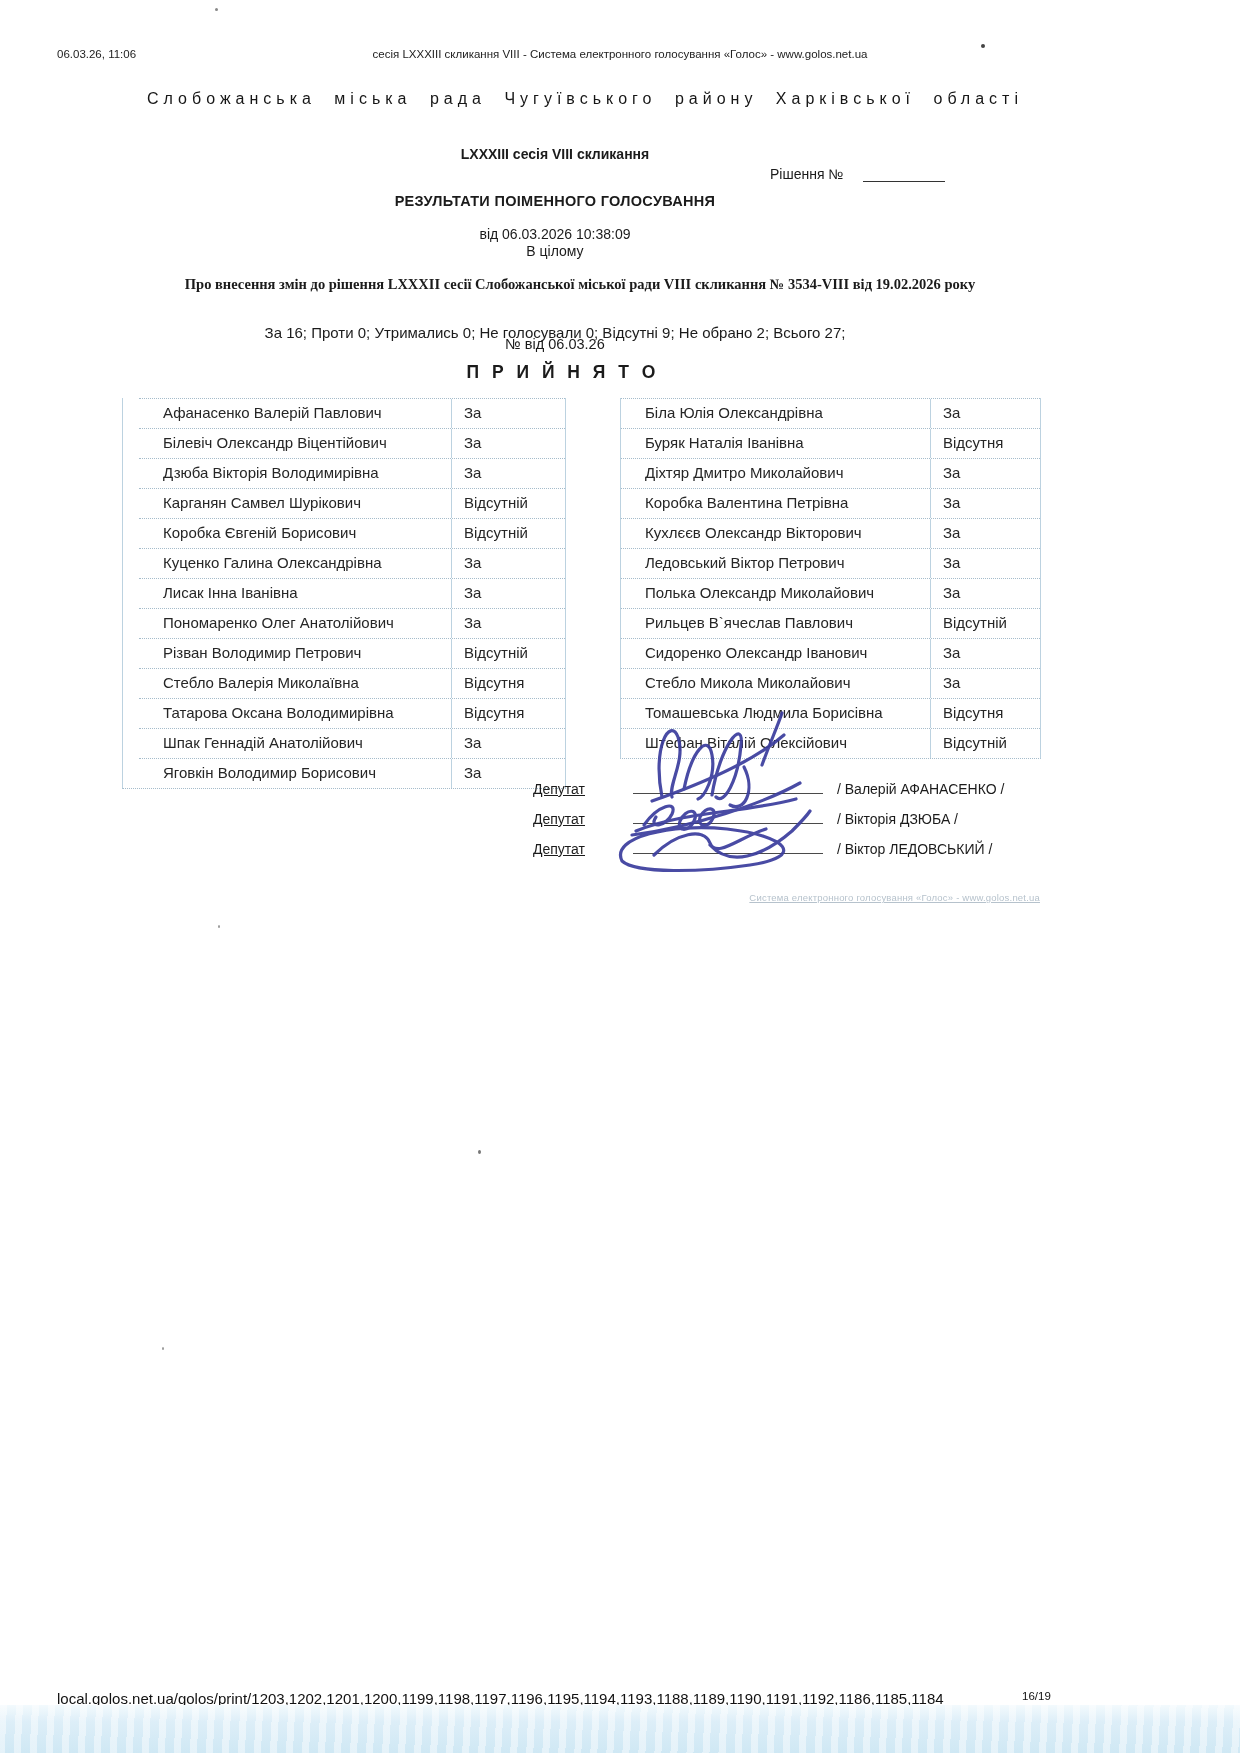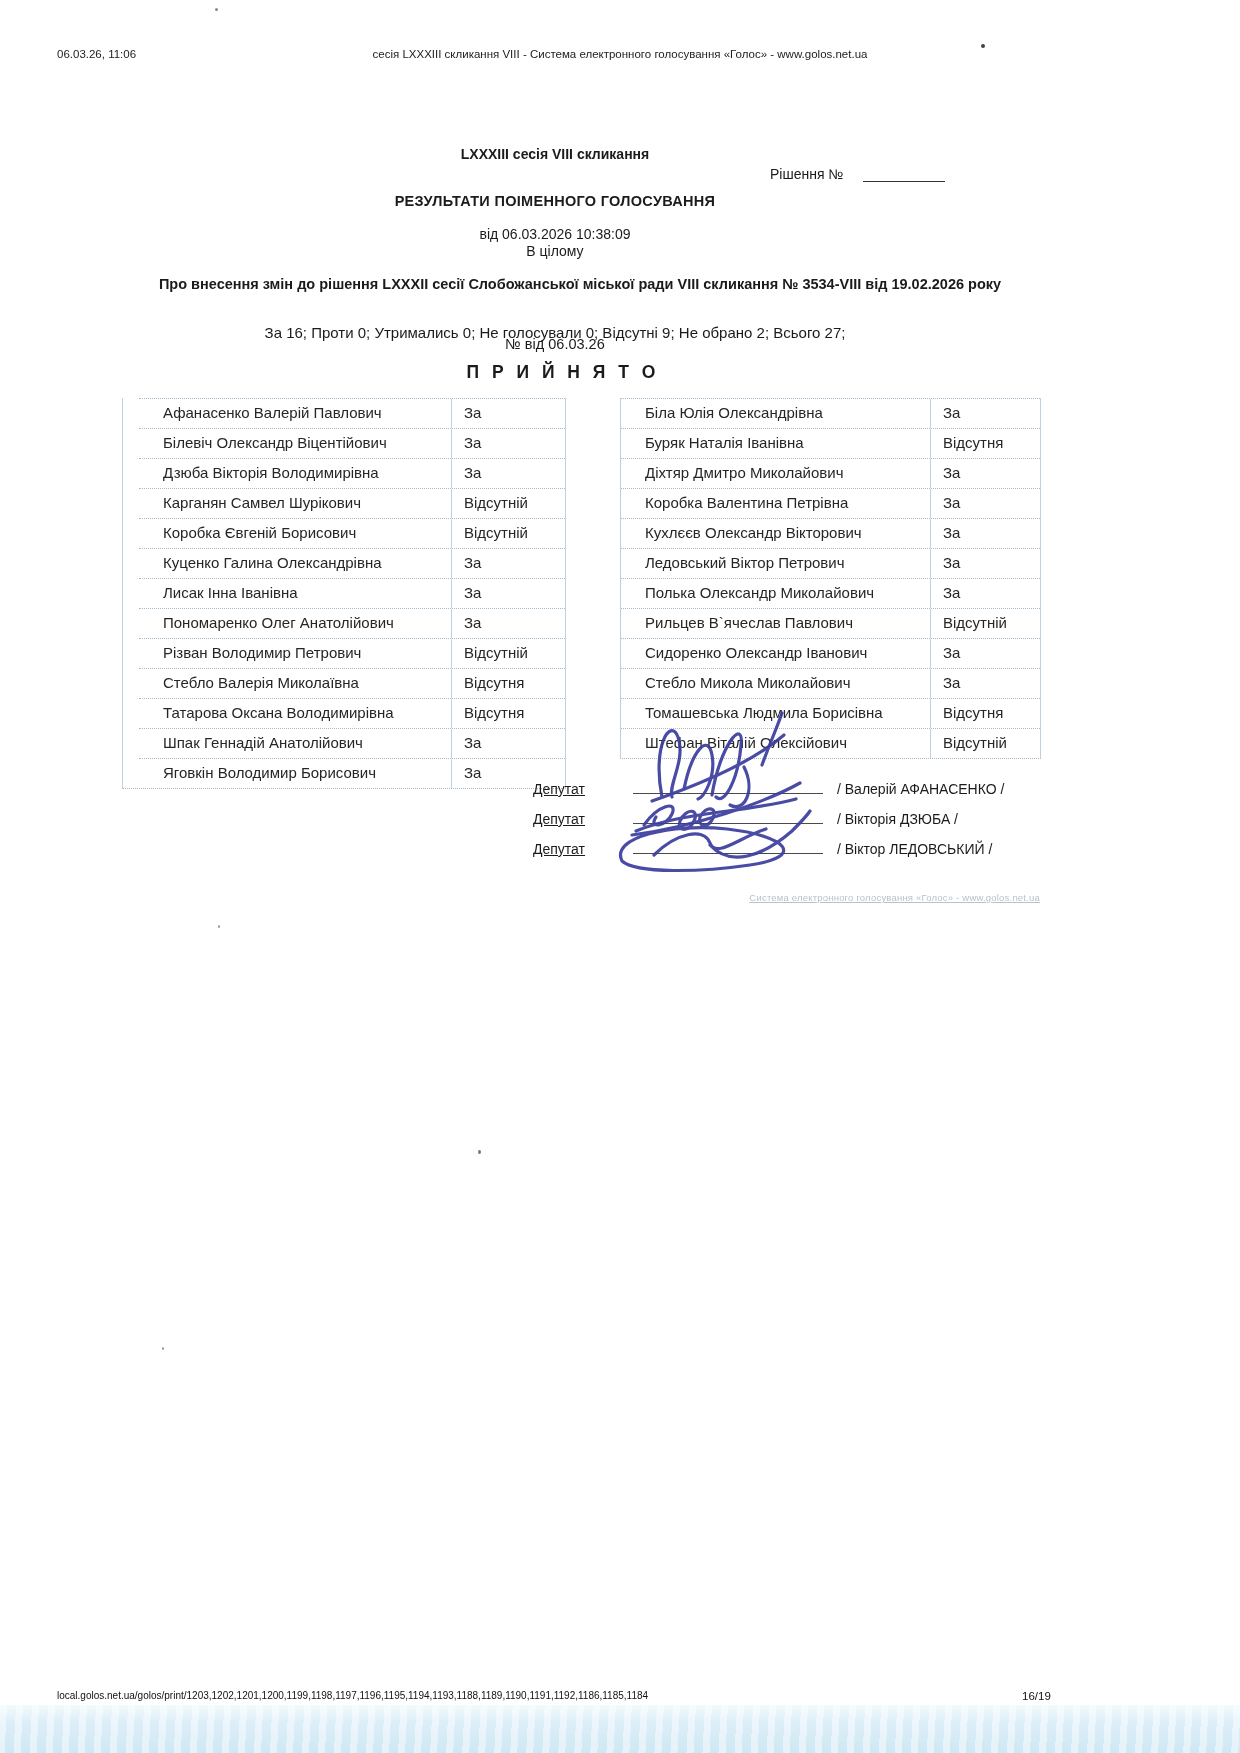--- a/index.html
+++ b/index.html
@@ -21,21 +21,21 @@
   .session-line{position:absolute;top:146px;left:55px;width:1000px;text-align:center;
     font-size:14px;font-weight:bold;}
   .decision-no{position:absolute;top:166px;left:770px;font-size:14px;display:flex;align-items:flex-end;}
   .decision-no .lbl{margin-right:20px;}
   .decision-no .blank{display:inline-block;width:82px;border-bottom:1.5px solid #333;height:14px;}
   .results-heading{position:absolute;top:193px;left:55px;width:1000px;text-align:center;
     font-size:14.5px;font-weight:bold;letter-spacing:.3px;}
   .vote-datetime{position:absolute;top:226px;left:55px;width:1000px;text-align:center;font-size:14px;}
   .vote-scope{position:absolute;top:243px;left:55px;width:1000px;text-align:center;font-size:14px;}
   .subject1{position:absolute;top:276px;left:100px;width:960px;text-align:center;
-    font-size:14.5px;font-weight:bold;}
+    font-size:14.5px;font-weight:bold;font-family:Liberation Serif, serif;}
   .subject2{position:absolute;top:293px;left:55px;width:1000px;text-align:center;
     font-size:14.5px;font-weight:normal;margin-top:43px;}
   .tally{position:absolute;top:324px;left:55px;width:1000px;text-align:center;font-size:15px;}
   .status{position:absolute;top:362px;left:63px;width:1000px;text-align:center;
     font-size:17.5px;font-weight:bold;letter-spacing:4px;}
   
   .vtable{position:absolute;top:398px;
     border-left:1px solid #bcd2e0;border-right:1px solid #bcd2e0;border-bottom:1px dotted #a5bccb;}
   #table-left{left:122px;width:426px;padding-left:16px;}
   #table-right{left:620px;width:419px;}
@@ -49,21 +49,21 @@
   .sig-row{display:flex;height:30px;align-items:flex-end;}
   .sig-role{font-size:14px;width:88px;margin-bottom:3px;text-decoration:underline;}
   .sig-line{display:inline-block;width:190px;height:10px;border-bottom:1.6px solid #4a4a4a;
     margin:0 14px 6px 12px;}
   .sig-name{font-size:14px;margin-bottom:3px;white-space:nowrap;}
   .sig-ink{position:absolute;top:705px;left:592px;width:290px;height:190px;pointer-events:none;}
   
   .watermark{position:absolute;top:892px;left:55px;width:985px;text-align:right;
     font-size:9.5px;color:#b6c2cc;letter-spacing:.2px;text-decoration:underline;}
   
-  .footer-url{position:absolute;top:1690px;left:57px;font-size:10px;color:#111;}
+  .footer-url{position:absolute;top:1690px;left:57px;font-size:15px;color:#111;}
   .footer-page{position:absolute;top:1690px;left:1022px;font-size:11.5px;color:#111;}
   .scan-band{position:absolute;left:0;bottom:0;width:1240px;height:48px;
     background:
       repeating-linear-gradient(93deg, rgba(255,255,255,.45) 0 7px, rgba(255,255,255,0) 7px 16px),
       linear-gradient(180deg,#f3fafd 0%,#ddeef8 35%,#cfe8f4 100%);}
   
   .speck{position:absolute;border-radius:50%;background:#444;}
   .speck.s1{top:44px;left:981px;width:4px;height:4px;}
   .speck.s2{top:1150px;left:478px;width:3px;height:4px;background:#777;}
   .speck.s3{top:1347px;left:162px;width:2px;height:3px;background:#999;}
@@ -71,20 +71,21 @@
   .speck.s5{top:925px;left:218px;width:2px;height:3px;background:#999;}
 </style>
 </head>
 <body>
 
 <div class="page">
 
   <div class="hdr-left">06.03.26, 11:06</div>
   <div class="hdr-center">сесія LXXXIII скликання VIII - Система електронного голосування «Голос» - www.golos.net.ua</div>
 
+  <div class="org-title">Слобожанська міська рада Чугуївського району Харківської області</div>
   <div class="session-line">LXXXIII сесія VIII скликання</div>
 
   <div class="decision-no">
     <span class="lbl">Рішення №</span>
     <span class="blank"></span>
   </div>
 
   <div class="results-heading">РЕЗУЛЬТАТИ ПОІМЕННОГО ГОЛОСУВАННЯ</div>
   <div class="vote-datetime">від 06.03.2026 10:38:09</div>
   <div class="vote-scope">В цілому</div>

